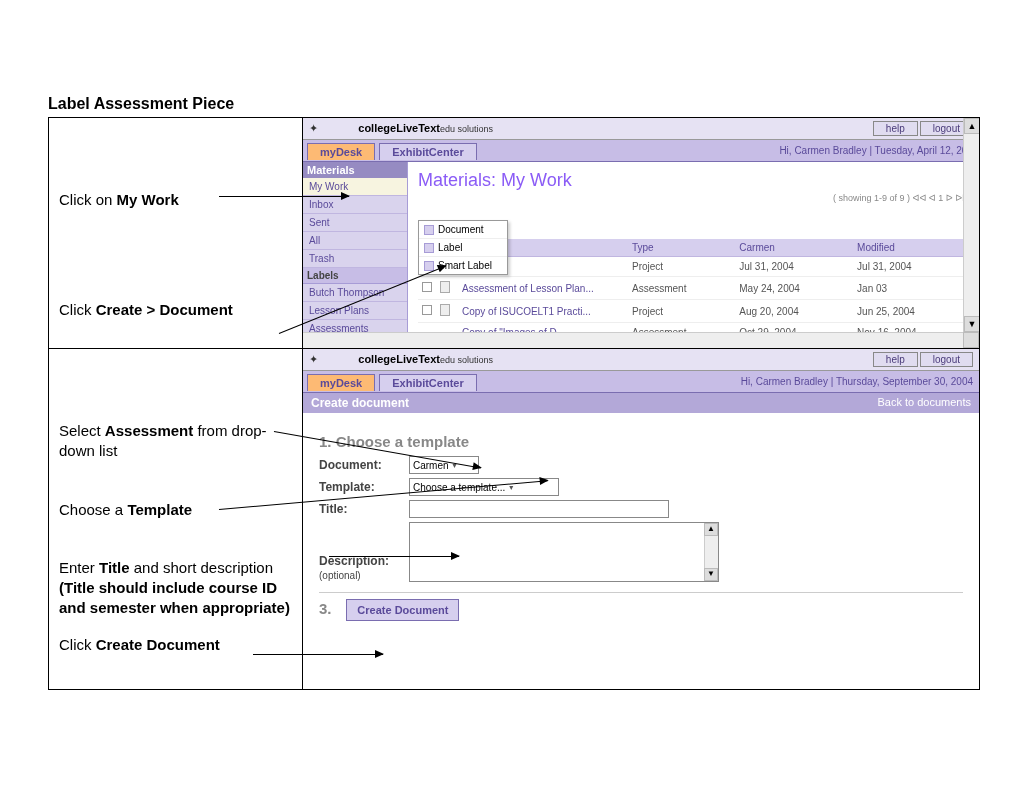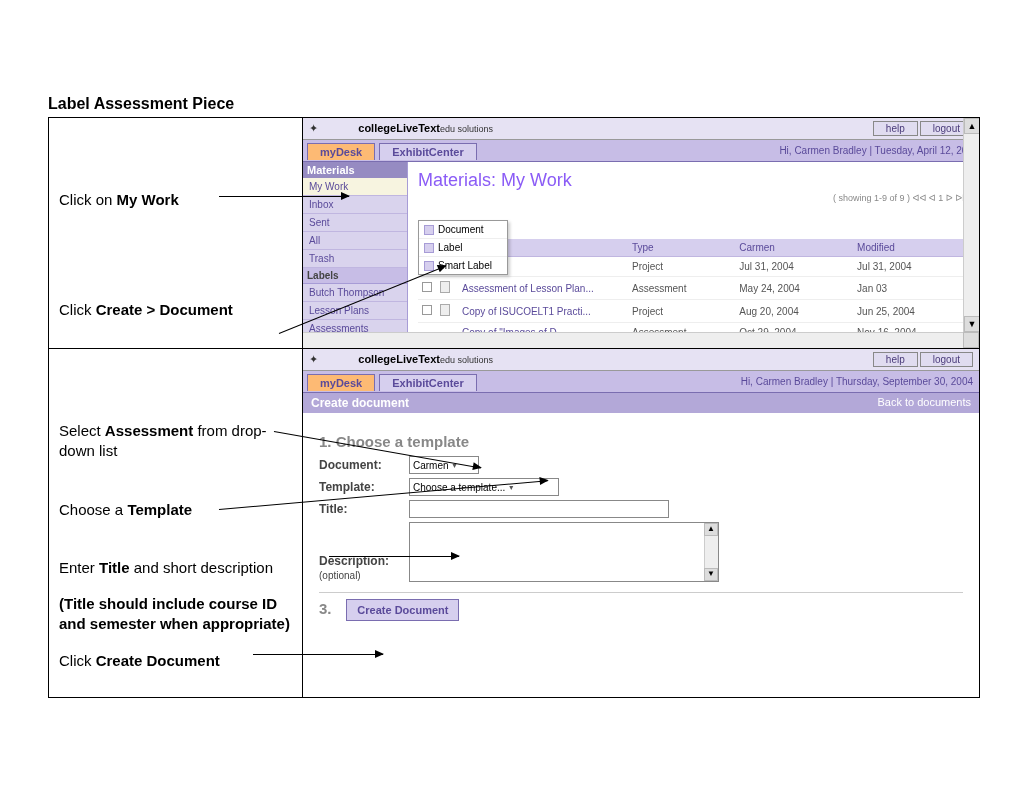--- a/index.html
+++ b/index.html
@@ -180,21 +180,21 @@
         </div>
    <div class="hscroll"></div>
   </div>
  </div>
 
  <div class="row">
   <div class="instr">
     <p style="margin-top:60px;"><span>Select </span><b>Assessment</b><span> from drop-down list</span></p>
     <p style="margin-top:10px;"><span>Choose a </span><b>Template</b></p>
     <p style="margin-top:4px;margin-bottom:0;"><span>Enter </span><b>Title</b><span> and short description</span></p>
-    <p style="margin-top:16px;margin-bottom:16px;"><b>(Title should include course ID and semester when appropriate)</b></p>
+    <p style="margin-top:0;margin-bottom:16px;"><b>(Title should include course ID and semester when appropriate)</b></p>
     <p style="margin-bottom:14px;"><span>Click </span><b>Create Document</b></p>
     <div class="arrow" style="left:225px; top:82px; width:210px; transform:rotate(10deg); transform-origin:left center;"></div>
     <div class="arrow" style="left:170px; top:160px; width:330px; transform:rotate(-5deg); transform-origin:left center;"></div>
     <div class="arrow" style="left:280px; top:207px; width:130px;"></div>
     <div class="arrow" style="left:204px; top:305px; width:130px;"></div>
   </div>
 
   <div class="shot" style="height:340px; background:#fff;">
    <div class="brandbar2">
      <span class="brand">✦ <b>collegeLiveText</b><span style="font-size:9px;">edu solutions</span></span>

